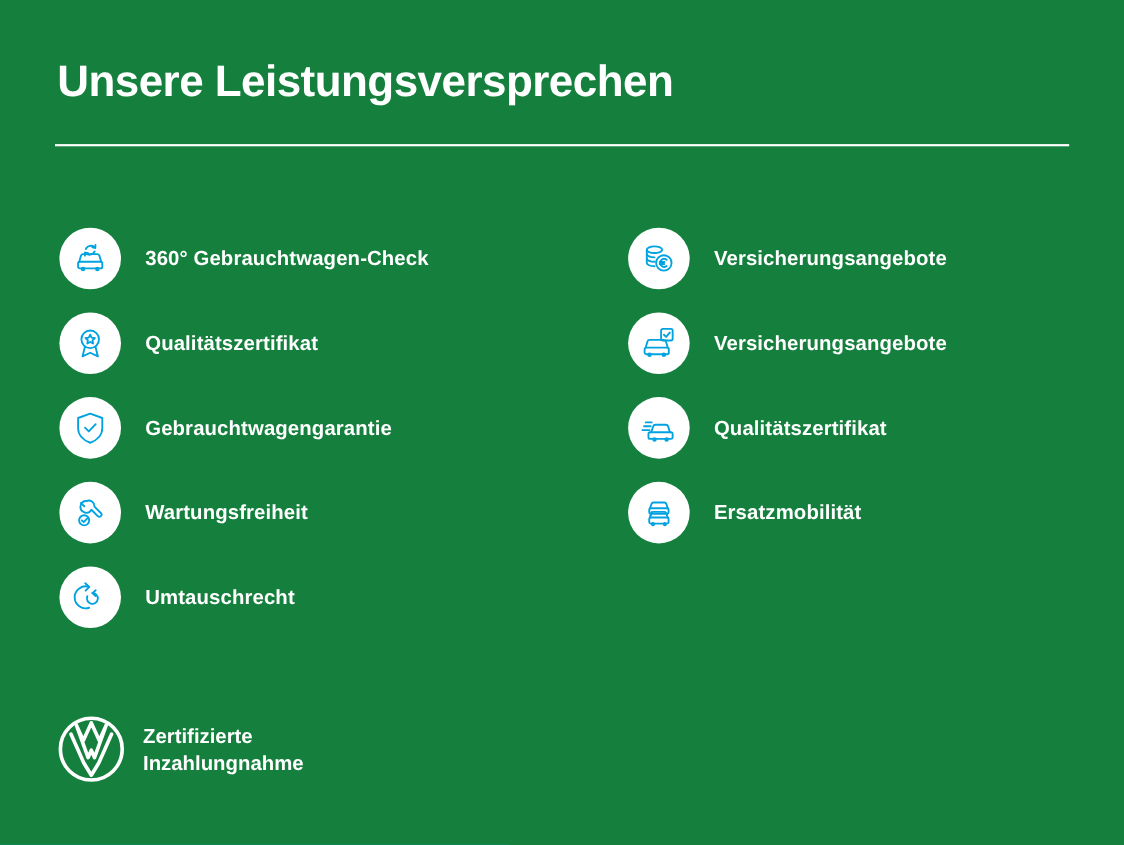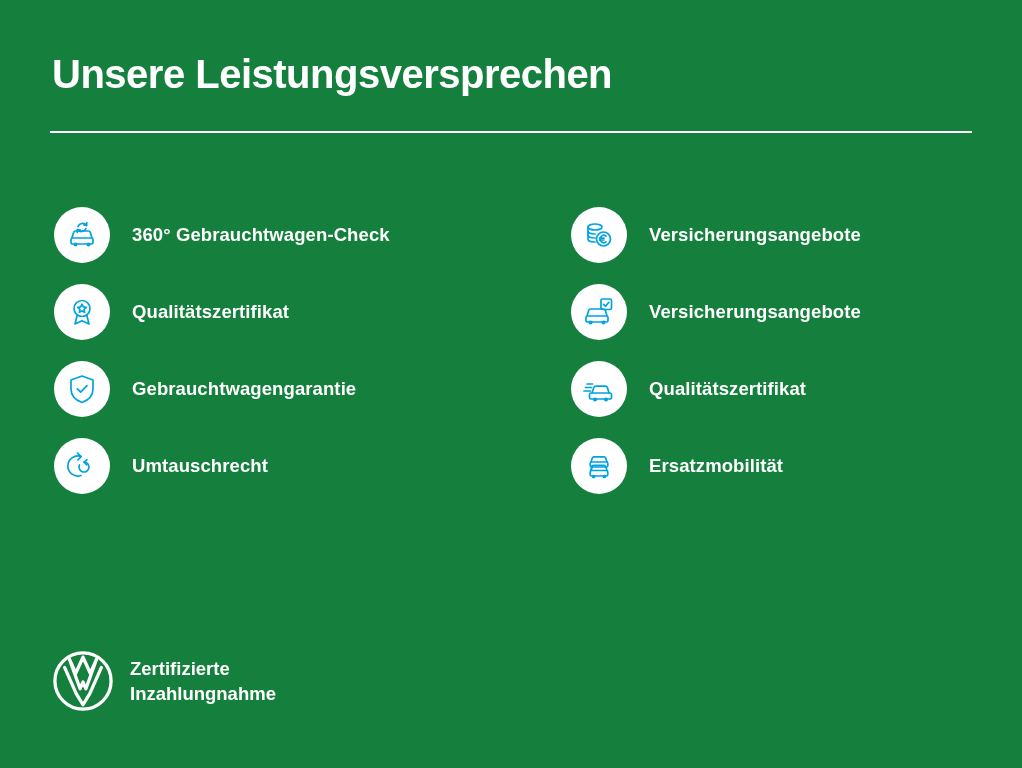--- a/index.html
+++ b/index.html
@@ -142,20 +142,31 @@
       <div class="feature">
         <div class="badge">
           <svg width="34" height="34" viewBox="0 0 34 34" fill="none" stroke="#00A3E0" stroke-width="1.7" stroke-linecap="round" stroke-linejoin="round">
             <path d="M17 4 L28 8 V17 C28 23.5 23 28.3 17 30.5 C11 28.3 6 23.5 6 17 V8 Z"></path>
             <path d="M12.3 16.8 l3.4 3.4 6.3 -6.6"></path>
           </svg>
         </div>
         <div class="feature-label">Gebrauchtwagengarantie</div>
       </div>
 
+      <div class="feature">
+        <div class="badge">
+          <svg width="34" height="34" viewBox="0 0 34 34" fill="none" stroke="#00A3E0" stroke-width="1.7" stroke-linecap="round" stroke-linejoin="round">
+            <path d="M13.5 6.5 a5.3 5.3 0 1 0 4.6 7.9 l6 6 a2 2 0 0 0 2.8 -2.8 l-6 -6 A5.3 5.3 0 0 0 13.5 6.5 z"></path>
+            <circle cx="11.5" cy="24" r="4.6"></circle>
+            <path d="M9.4 24 l1.7 1.7 3.1 -3.3"></path>
+            <path d="M8.6 8.2 l3 3"></path>
+          </svg>
+        </div>
+        <div class="feature-label">Wartungsfreiheit</div>
+      </div>
 
       <div class="feature">
         <div class="badge">
           <svg width="34" height="34" viewBox="0 0 34 34" fill="none" stroke="#00A3E0" stroke-width="1.7" stroke-linecap="round" stroke-linejoin="round">
             <path d="M16 7.5 A10 10 0 1 0 16 26.5"></path>
             <path d="M12.5 4.2 L16.2 7.6 L12.8 11"></path>
             <path d="M19 13 a5 5 0 1 1 -4.6 3"></path>
             <path d="M22 10.6 l-3 2.6 2.8 2.6"></path>
           </svg>
         </div>

